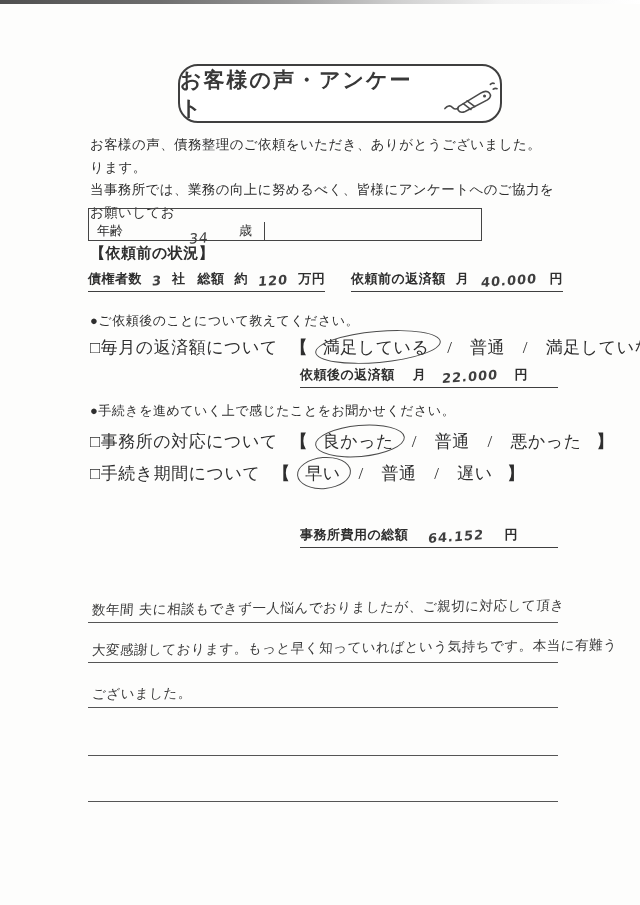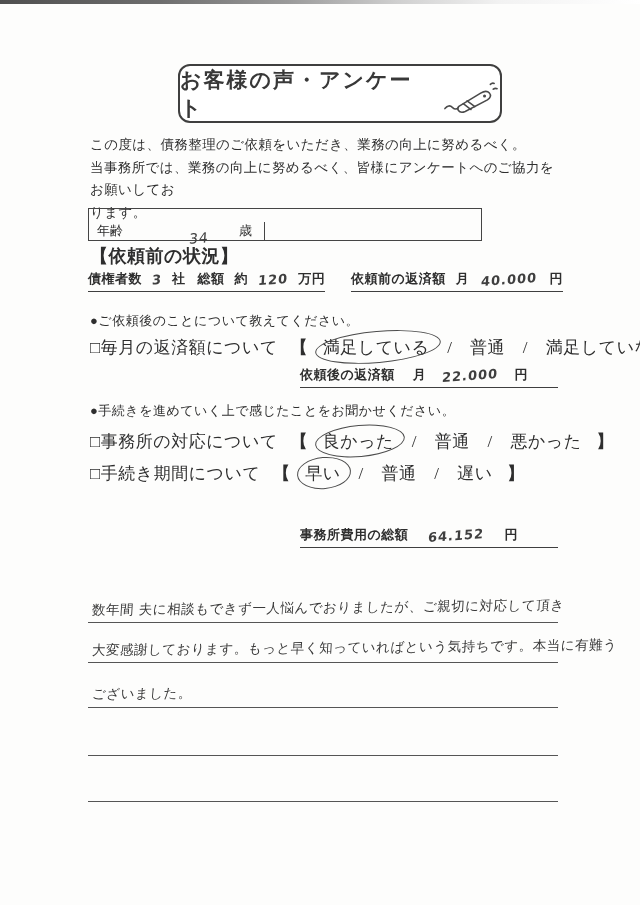--- a/index.html
+++ b/index.html
@@ -11,21 +11,21 @@
     font-family:"Liberation Serif","DejaVu Serif",serif;
     color:#2e2e2e;
   }
   .scan-edge{
     position:absolute;top:0;left:0;width:640px;height:4px;
     background:linear-gradient(to right,#4f4f4f 0%,#6e6e6e 25%,#9a9a9a 45%,#cfcfcf 62%,#f2f2f2 78%,#ffffff 100%);
   }
   
   .title-box{
     position:absolute;left:178px;top:64px;width:320px;height:55px;
-    border:2px solid #3f3f3f;border-radius:12px;
+    border:2px solid #3f3f3f;border-radius:20px;
     display:flex;align-items:center;justify-content:center;gap:14px;
     background:#fff;
   }
   .title-text{
     font-family:"Liberation Sans","DejaVu Sans",sans-serif;
     font-size:21px;font-weight:600;letter-spacing:2px;color:#383838;
   }
   .pencil-icon{width:58px;height:40px;flex:0 0 auto;margin-top:4px;}
   
   .intro{position:absolute;left:90px;top:134px;width:475px;font-size:13.5px;line-height:22.5px;color:#2f2f2f;letter-spacing:0.4px;}
@@ -46,25 +46,25 @@
     transform:rotate(-4deg) skewX(-8deg);
     font-size:14px;letter-spacing:1px;
   }
   .hand-sm{font-size:13px;}
   .hand-comment{
     font-family:"DejaVu Sans",sans-serif;color:#3a3a3a;display:inline-block;
     transform:rotate(-0.6deg) skewX(-4deg);font-size:13.5px;letter-spacing:0.5px;white-space:nowrap;
   }
   .age-hand{position:absolute;left:100px;top:8px;}
   
-  .heading{position:absolute;left:90px;font-size:18px;font-weight:bold;letter-spacing:0.5px;}
+  .heading{position:absolute;left:90px;font-size:15px;font-weight:bold;letter-spacing:0.5px;}
   .prompt{position:absolute;left:90px;font-size:13px;letter-spacing:0.5px;}
   
   .fillrow{position:absolute;font-size:13px;font-weight:bold;letter-spacing:0.5px;}
-  .useg{display:inline-flex;align-items:center;border-bottom:1.5px solid #3f3f3f;padding-bottom:3px;}
+  .useg{display:inline-flex;align-items:flex-end;border-bottom:1.5px solid #3f3f3f;padding-bottom:3px;}
   .useg span{white-space:pre;}
   
   .q-row{position:absolute;left:90px;font-size:17px;letter-spacing:0.5px;white-space:nowrap;}
   .q-label{display:inline-block;min-width:148px;}
   .q-bracket{font-weight:bold;margin:0 8px;}
   .q-sep{margin:0 11px;}
   .opt{position:relative;display:inline-block;padding:0 2px;}
   .circled::after{
     content:"";position:absolute;left:-6px;right:-9px;top:-5px;bottom:-4px;
     border:1.6px solid #4c4c4c;border-radius:50%;
@@ -92,23 +92,23 @@
       <path d="M26 25 L34 31"></path>
 
       <circle cx="44" cy="20" r="1.6" fill="#4a4a4a" stroke="none"></circle>
 
       <path d="M50 8 q2 -2 4 -1"></path>
       <path d="M53 13 q2 -1.5 4 -0.5"></path>
     </svg>
   </div>
 
   <div class="intro">
-    <div>この度は、債務整理のご依頼をいただき、業務の向上に努めるべく。</div>
+    <div>お客様の声、債務整理のご依頼をいただき、ありがとうございました。</div>
+    <div>ります。</div>
     <div>当事務所では、業務の向上に努めるべく、皆様にアンケートへのご協力をお願いしてお</div>
-    <div>ります。</div>
   </div>
 
   <div class="profile-table">
     <div class="cell-age">
       <span>年齢</span>
       <span class="hand age-hand">34</span>
       <span class="age-unit">歳</span>
     </div>
   </div>
 

